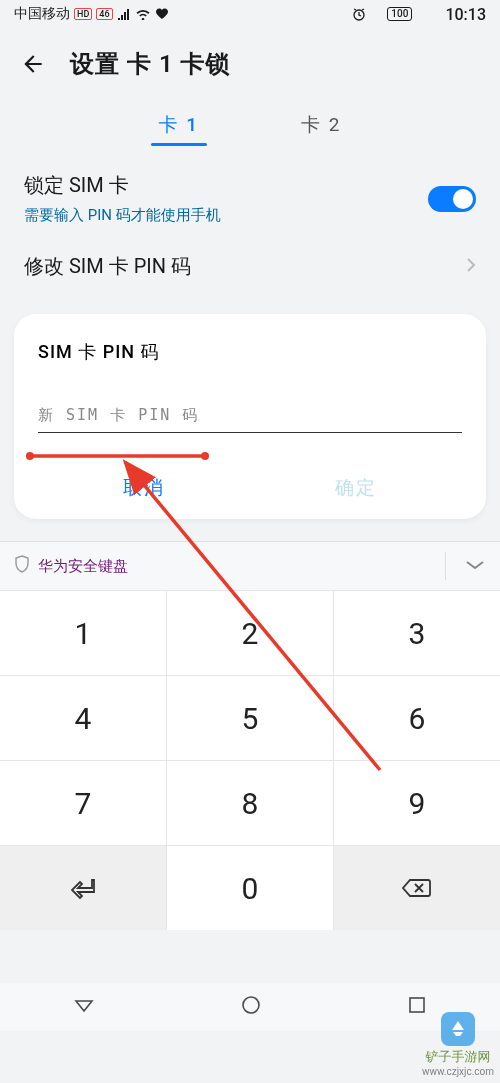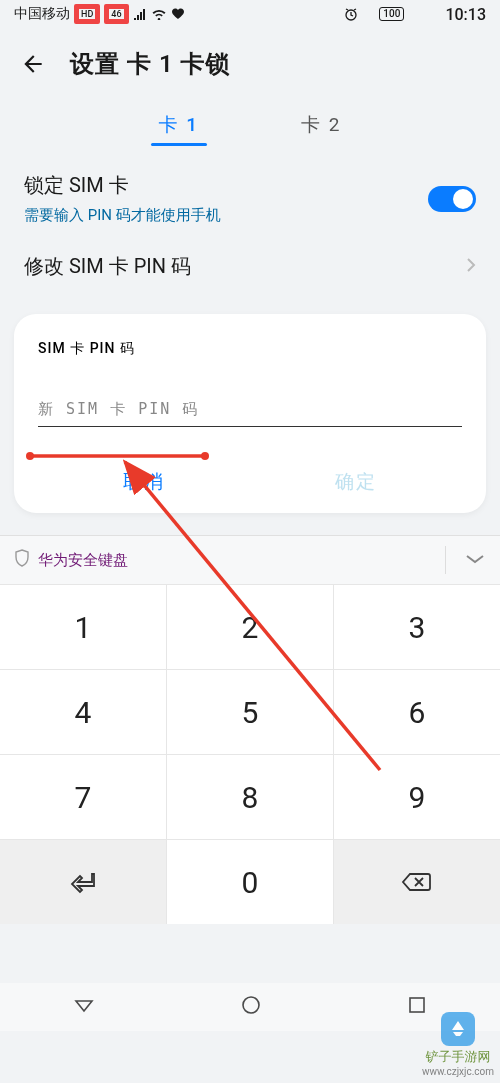--- a/index.html
+++ b/index.html
@@ -3,21 +3,21 @@
   <meta charset="utf-8">
   <style>
     * { margin: 0; padding: 0; box-sizing: border-box; font-family: -apple-system, BlinkMacSystemFont, "Segoe UI", Roboto, sans-serif; }
     html, body { width: 500px; height: 1083px; overflow: hidden; background: #f1f3f5; }
     .screen { width: 500px; height: 1083px; position: relative; background: #f1f3f5; }
 
     
     .status-bar { height: 28px; display: flex; align-items: center; justify-content: space-between; padding: 0 14px; font-size: 14px; color: #1a1a1a; font-weight: 500; }
     .status-left { display: flex; align-items: center; gap: 4px; }
     .status-right { display: flex; align-items: center; gap: 21px; }
-    .badge { border: 5px solid #ef4444; border-radius: 2px; font-size: 9px; padding: 0 2px; line-height: 10px; }
+    .badge { border: 1px solid #ef4444; border-radius: 2px; font-size: 9px; padding: 0 2px; line-height: 10px; }
     .battery { border: 1.5px solid #1a1a1a; border-radius: 3px; font-size: 10px; padding: 0 3px; line-height: 12px; }
     .signal-icon, .wifi-icon, .heart-icon, .alarm-icon { display: inline-flex; }
 
     
     .header { display: flex; align-items: center; padding: 20px 18px 10px 18px; gap: 22px; }
     .back-btn { width: 30px; height: 30px; display: flex; align-items: center; justify-content: center; }
     .header-title { font-size: 24px; font-weight: 600; color: #1a1a1a; letter-spacing: 1px; }
 
     
     .tabs { display: flex; justify-content: center; gap: 90px; padding: 14px 0 0 0; }
@@ -30,21 +30,21 @@
     .row { display: flex; align-items: center; padding: 14px 24px; }
     .row-main { flex: 1; }
     .row-title { font-size: 20px; color: #1a1a1a; }
     .row-sub { font-size: 15px; color: #0369a1; margin-top: 7px; }
     .toggle { width: 48px; height: 26px; background: #0a7cff; border-radius: 13px; position: relative; }
     .toggle::after { content: ""; position: absolute; right: 3px; top: 3px; width: 20px; height: 20px; background: #fff; border-radius: 50%; }
     .chevron { color: #bbb; }
 
     
     .dialog { margin: 20px 14px 0 14px; background: #fff; border-radius: 22px; padding: 26px 24px 0 24px; box-shadow: 0 2px 6px rgba(0,0,0,0.05); position: relative; }
-    .dialog-title { font-size: 14px; font-weight: 500; letter-spacing: 1px; margin-bottom: 38px; }
+    .dialog-title { font-size: 18px; font-weight: 500; letter-spacing: 1px; margin-bottom: 38px; }
     .dialog-input { width: 100%; border: none; border-bottom: 1.5px solid #333; font-size: 15px; padding: 4px 0 8px 0; outline: none; background: transparent; letter-spacing: 2px; font-family: monospace; color: #777; }
     .dialog-input::placeholder { color: #888; letter-spacing: 2px; }
     .dialog-buttons { display: flex; margin-top: 24px; }
     .dlg-btn { flex: 1; text-align: center; font-size: 19px; padding: 18px 0; letter-spacing: 2px; }
     .dlg-cancel { color: #0a7cff; }
     .dlg-ok { color: #bfe1f0; }
 
     
     .kb-header { background: #f7f8f9; border-top: 1px solid #e0e0e0; display: flex; align-items: center; padding: 10px 14px; margin-top: 22px; }
     .kb-shield { color: #999; margin-right: 8px; }
@@ -102,21 +102,21 @@
     </div>
     <div class="status-right">
       <span class="alarm-icon">
         <svg width="14" height="14" viewBox="0 0 14 14">
             <circle cx="7" cy="8" r="5" fill="none" stroke="#1a1a1a" stroke-width="1.3"></circle>
             <path d="M7 5v3l2 1" stroke="#1a1a1a" stroke-width="1.3" fill="none"></path>
             <path d="M2 2l2 1M12 2l-2 1" stroke="#1a1a1a" stroke-width="1.3"></path>
           </svg>
       </span>
       <span class="battery">100</span>
-      <span style="font-size:16px; margin-left:20px;">10:13</span>
+      <span style="font-size:16px; margin-left:12px;">10:13</span>
     </div>
   </div>
 
   <div class="header">
     <div class="back-btn">
       <svg width="26" height="26" viewBox="0 0 24 24">
           <path d="M20 11H7.8l5.6-5.6L12 4l-8 8 8 8 1.4-1.4L7.8 13H20z" fill="#1a1a1a"></path>
         </svg>
     </div>
     <div class="header-title">设置 卡 1 卡锁</div>

